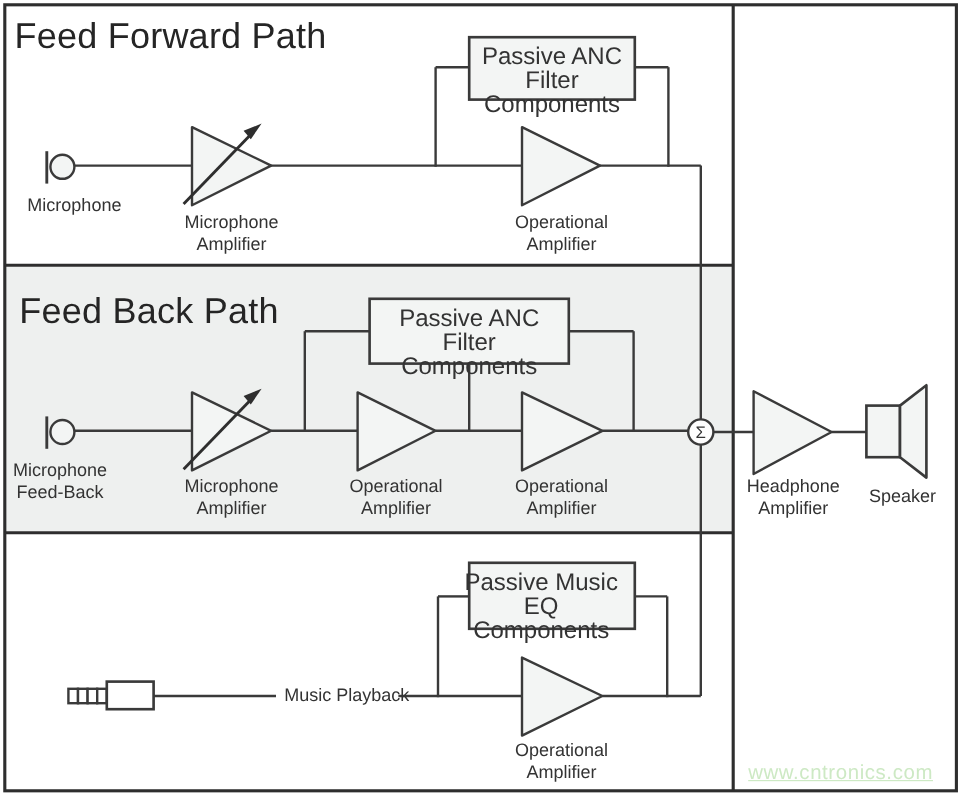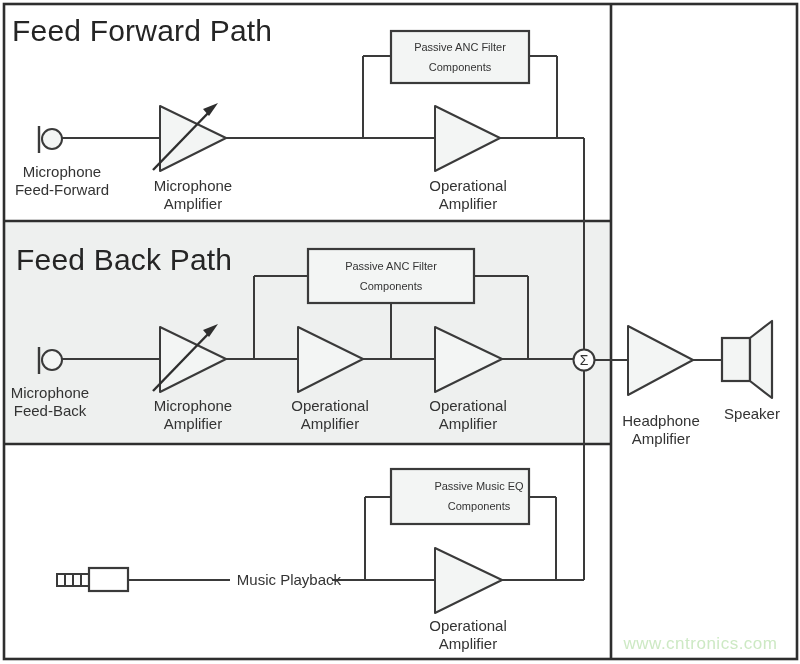--- a/index.html
+++ b/index.html
@@ -8,38 +8,38 @@
     font-family:"Liberation Sans",sans-serif;overflow:hidden;
   }
   #diagram-svg{position:absolute;left:0;top:0;}
   .lbl{
     position:absolute;text-align:center;color:#333333;
     font-size:15px;line-height:18px;white-space:nowrap;
   }
   .lbl span{display:block;}
   .boxlbl{
     position:absolute;text-align:center;color:#333333;
-    font-size:11px;line-height:20px;
+    font-size:20px;line-height:20px;
   }
   .boxlbl span{display:block;}
   .sec-title{
     position:absolute;font-size:30px;color:#252525;letter-spacing:0.2px;
     white-space:nowrap;
   }
   #sum-symbol{
     position:absolute;left:574px;top:351px;width:20px;height:18px;
     text-align:center;font-size:14px;line-height:18px;color:#333;
   }
   #music-playback-label{
     position:absolute;left:221px;top:571px;width:120px;text-align:right;
     font-size:15px;line-height:18px;color:#333;white-space:nowrap;
   }
   #watermark{
     position:absolute;left:613px;top:634px;width:175px;text-align:center;
-    font-size:17px;letter-spacing:0.5px;white-space:nowrap;
+    font-size:17px;letter-spacing:0.5px;white-space:nowrap;text-decoration:underline;
   }
 </style>
 </head>
 <body>
 
 <div id="stage">
 
   <svg id="diagram-svg" width="800" height="664" viewBox="0 0 800 664">
 
     <rect x="5" y="222" width="605" height="221" fill="#eef0ef"></rect>
@@ -132,21 +132,20 @@
       <rect x="81" y="574" width="8" height="12"></rect>
       <rect x="89" y="568" width="39" height="23" stroke-width="2.2"></rect>
     </g>
   </svg>
 
   <div class="sec-title" style="left:12px;top:14px;">Feed Forward Path</div>
   <div class="sec-title" style="left:16px;top:231px;margin-top:12px;">Feed Back Path</div>
 
   <div class="lbl" style="left:2px;top:163px;width:120px;">
     <span>Microphone</span>
-    <span>Feed-Forward</span>
   </div>
   <div class="lbl" style="left:133px;top:177px;width:120px;">
     <span>Microphone</span>
     <span>Amplifier</span>
   </div>
   <div class="boxlbl" style="left:391px;top:37px;width:138px;">
     <span>Passive ANC Filter</span>
     <span>Components</span>
   </div>
   <div class="lbl" style="left:408px;top:177px;width:120px;">
@@ -169,31 +168,31 @@
   <div class="lbl" style="left:270px;top:397px;width:120px;">
     <span>Operational</span>
     <span>Amplifier</span>
   </div>
   <div class="lbl" style="left:408px;top:397px;width:120px;">
     <span>Operational</span>
     <span>Amplifier</span>
   </div>
 
   <div id="music-playback-label">Music Playback</div>
-  <div class="boxlbl" style="left:403px;top:476px;width:152px;">
+  <div class="boxlbl" style="left:375px;top:476px;width:152px;">
     <span>Passive Music EQ</span>
     <span>Components</span>
   </div>
   <div class="lbl" style="left:408px;top:617px;width:120px;">
     <span>Operational</span>
     <span>Amplifier</span>
   </div>
 
   <div id="sum-symbol">Σ</div>
-  <div class="lbl" style="left:601px;top:397px;width:120px;margin-top:15px;">
+  <div class="lbl" style="left:601px;top:397px;width:120px;">
     <span>Headphone</span>
     <span>Amplifier</span>
   </div>
   <div class="lbl" style="left:692px;top:405px;width:120px;">Speaker</div>
 
   <div id="watermark" style="color:#cde9c4;">www.cntronics.com</div>
 
 </div>
 
 </body></html>

